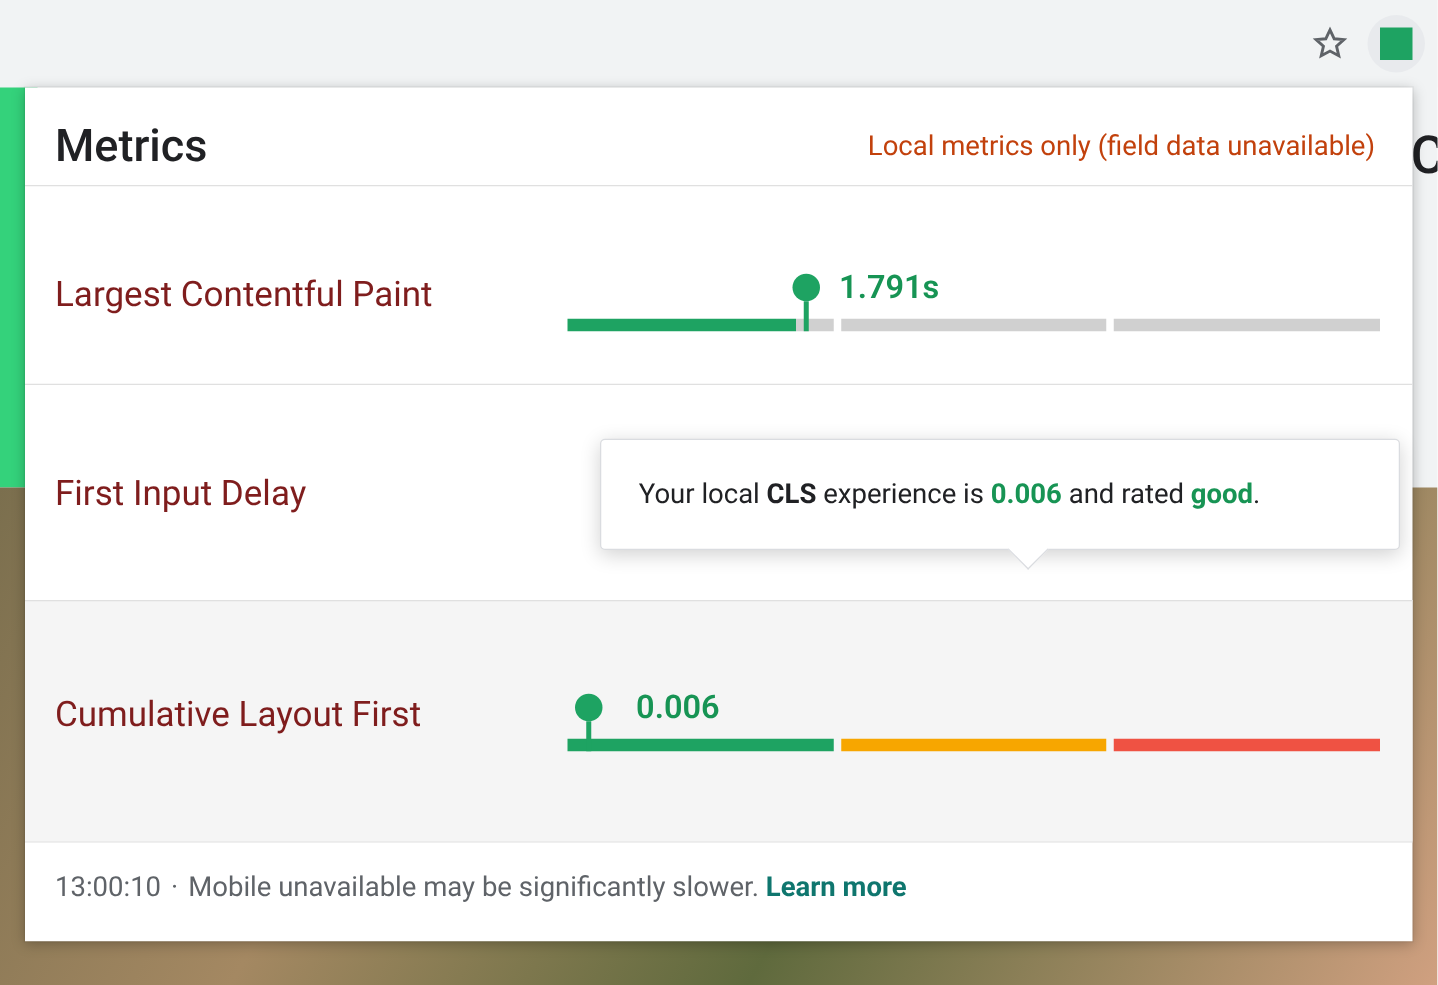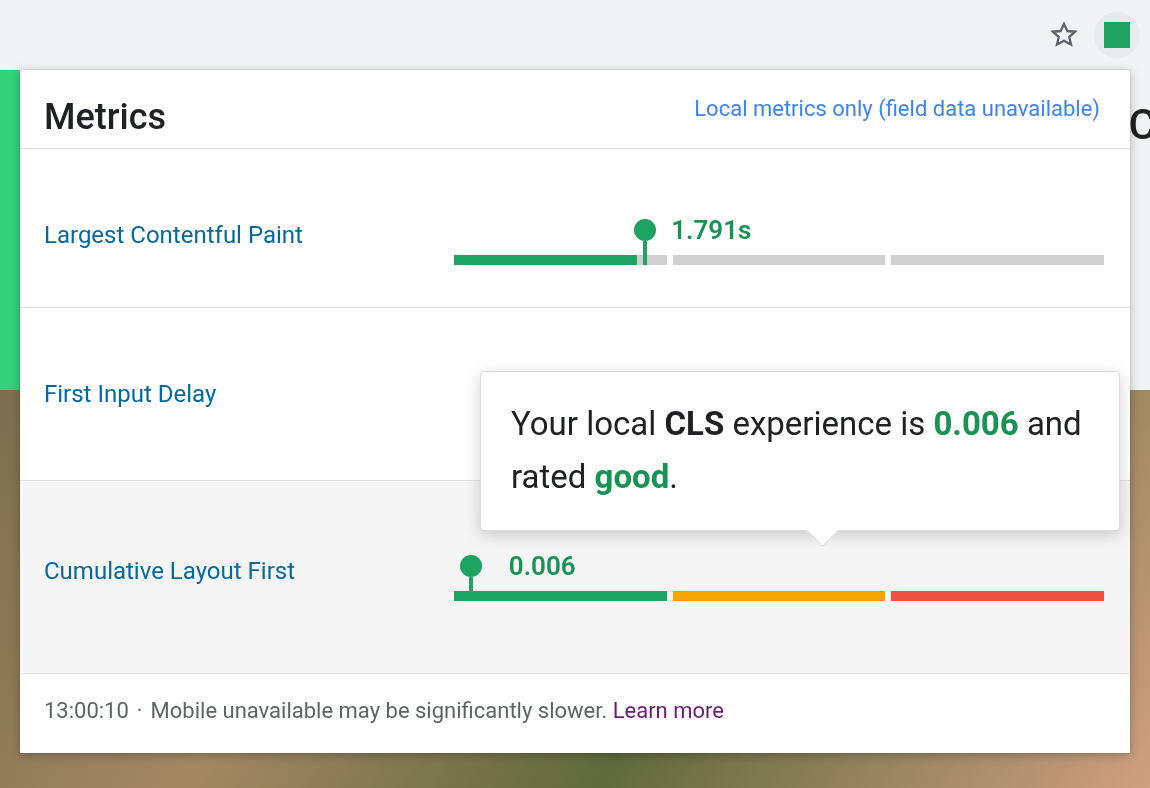--- a/index.html
+++ b/index.html
@@ -76,46 +76,46 @@
       left: 20px;
       width: 1110px;
       background: #fff;
       box-shadow: 0 2px 10px rgba(0,0,0,0.25), 0 0 0 1px rgba(0,0,0,0.05);
       z-index: 2;
       padding: 0;
     }
     .panel-header {
       display: flex;
       justify-content: space-between;
-      align-items: flex-start;
+      align-items: center;
       padding: 26px 30px 10px 24px;
     }
     .panel-title {
       font-size: 36px;
       font-weight: 500;
       color: #202124;
     }
     .panel-subtitle {
       font-size: 22px;
-      color: #3b82f6;
+      color: #c2410c;
     }
 
     .metric-row {
       display: flex;
       align-items: center;
       padding: 56px 0 42px 24px;
       border-top: 1px solid #e0e0e0;
       position: relative;
     }
     .metric-row:first-of-type { border-top: none; }
     .metric-row.highlight { background: #f5f5f5; }
     .metric-label {
       width: 410px;
-      font-size: 24px;
-      color: #0369a1;
+      font-size: 28px;
+      color: #7f1d1d;
       flex-shrink: 0;
     }
     .gauge-wrap {
       flex: 1;
       position: relative;
       height: 60px;
       padding-right: 26px;
     }
     .gauge-track {
       position: absolute;
@@ -166,25 +166,24 @@
     .tooltip {
       position: absolute;
       top: -130px;
       left: 460px;
       width: 640px;
       background: #fff;
       border: 1px solid #dadce0;
       border-radius: 4px;
       box-shadow: 0 4px 16px rgba(0,0,0,0.18);
       padding: 26px 30px;
-      font-size: 33px;
+      font-size: 22px;
       line-height: 1.6;
       color: #202124;
       z-index: 10;
-      margin-top: 20px;
     }
     .tooltip::after {
       content: '';
       position: absolute;
       bottom: -12px;
       left: 330px;
       width: 22px;
       height: 22px;
       background: #fff;
       border-right: 1px solid #dadce0;
@@ -194,21 +193,21 @@
     .tt-strong { font-weight: 700; }
     .tt-good { font-weight: 700; color: #179454; }
 
     .footer {
       border-top: 1px solid #e0e0e0;
       padding: 18px 24px 24px;
       font-size: 22px;
       color: #5f6368;
       line-height: 1.7;
     }
-    .footer-link { color: #701a75; cursor: pointer; }
+    .footer-link { color: #0f766e; cursor: pointer; font-weight: bold; }
     .dot-sep { margin: 0 8px; }
   </style>
 </head>
 <body>
 
 <div class="browser-bar">
   <button class="star-btn">
     <svg width="28" height="28" viewBox="0 0 24 24" fill="none" stroke="#5f6368" stroke-width="2">
       <path d="M12 2.5l2.9 6.1 6.6.6-5 4.5 1.5 6.5L12 17l-6 3.2 1.5-6.5-5-4.5 6.6-.6L12 2.5z"></path>
     </svg>

